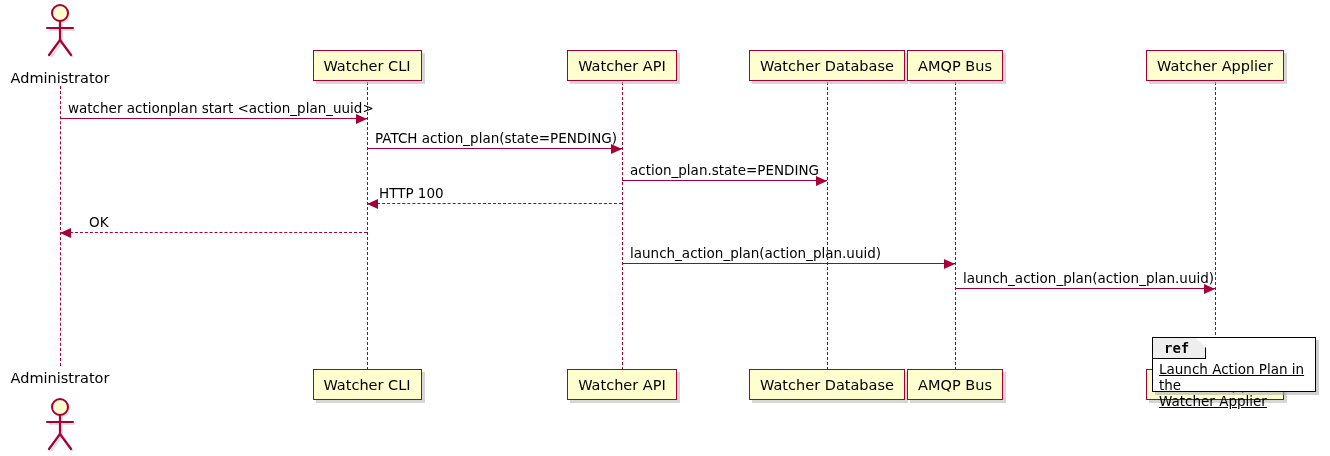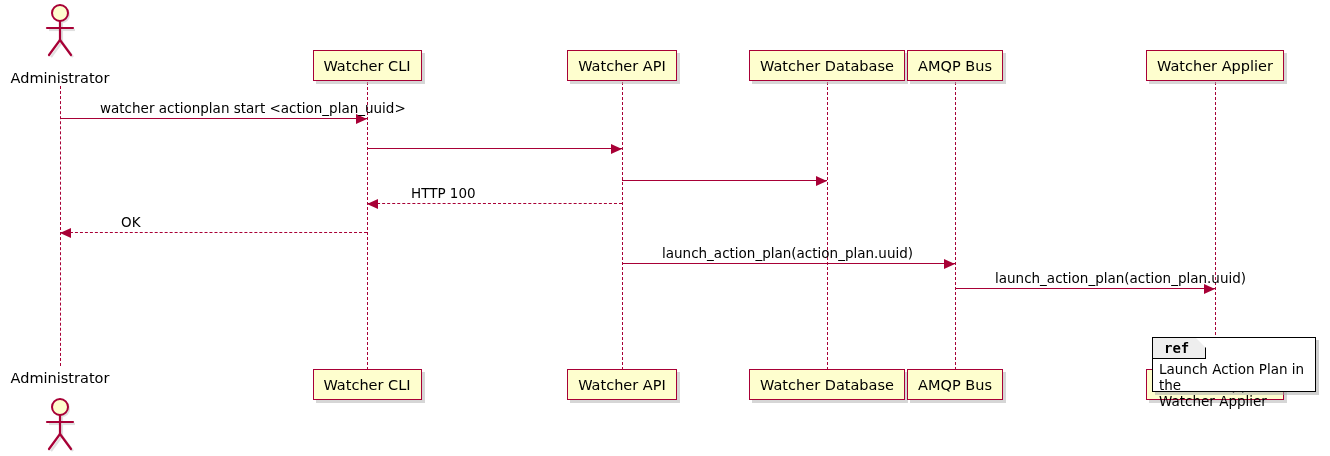--- a/index.html
+++ b/index.html
@@ -22,32 +22,32 @@
   .actor-label{position:absolute;font-size:14.5px;color:#000;white-space:nowrap;}
 
   
   .msg{position:absolute;height:0;border-top:1.5px solid #A80036;}
   .msg.dashed{border-top:1.5px dashed #A80036;}
   .arrowhead{position:absolute;width:0;height:0;}
   .arrowhead.right{border-top:5px solid transparent;border-bottom:5px solid transparent;
                    border-left:11px solid #A80036;}
   .arrowhead.left{border-top:5px solid transparent;border-bottom:5px solid transparent;
                   border-right:11px solid #A80036;}
-  .msglabel{position:absolute;font-size:13.5px;color:#000;white-space:nowrap;margin-left:32px;}
+  .msglabel{position:absolute;font-size:13.5px;color:#000;white-space:nowrap;}
 
   
   .refbox{position:absolute;background:#FFFFFF;border:1.5px solid #000;
           box-shadow:3px 3px 0 rgba(170,170,170,.55);box-sizing:border-box;margin-top:39px;}
   .reftab{position:absolute;left:0;top:0;height:21px;background:#EEEEEE;
           border-right:1.5px solid #000;border-bottom:1.5px solid #000;
           box-sizing:border-box;}
   .reftab-label{position:absolute;font-size:14px;font-weight:bold;color:#000;
                 font-family:"DejaVu Sans Mono","Liberation Mono",monospace;}
   .reftext{position:absolute;font-size:13.5px;color:#000;line-height:16px;
-           white-space:pre-line;}
+           white-space:pre-line;text-decoration:underline;}
 </style>
 </head>
 <body>
 
 <div class="canvas">
     <div class="lifeline" style="left: 59.5px; top: 86px; height: 280px;"></div>
     <div class="lifeline" style="left: 366.5px; top: 82px; height: 288px;"></div>
     <div class="lifeline" style="left: 621.5px; top: 82px; height: 288px;"></div>
     <div class="lifeline" style="left: 826.5px; top: 82px; height: 288px;"></div>
     <div class="lifeline" style="left: 954.5px; top: 82px; height: 288px;"></div>
@@ -118,22 +118,24 @@
             <line x1="20" y1="36" x2="31" y2="51"></line>
           </g>
         </g>
       </svg></div>
     <div class="actor-label" style="left: 10.5703px; top: 370px;">Administrator</div>
     <div class="msg" style="left: 60px; top: 118px; width: 307px;"></div>
     <div class="arrowhead right" style="left: 356px; top: 113.5px;"></div>
     <div class="msglabel" style="left: 68px; top: 100px;">watcher actionplan start &lt;action_plan_uuid&gt;</div>
     <div class="msg" style="left: 367px; top: 148px; width: 255px;"></div>
     <div class="arrowhead right" style="left: 611px; top: 143.5px;"></div>
+    <div class="msglabel" style="left: 375px; top: 130px;">PATCH action_plan(state=PENDING)</div>
     <div class="msg" style="left: 622px; top: 180px; width: 205px;"></div>
     <div class="arrowhead right" style="left: 816px; top: 175.5px;"></div>
+    <div class="msglabel" style="left: 630px; top: 162px;">action_plan.state=PENDING</div>
     <div class="msg dashed" style="left: 367px; top: 203px; width: 255px;"></div>
     <div class="arrowhead left" style="left: 367px; top: 198.5px;"></div>
     <div class="msglabel" style="left: 379px; top: 185px;">HTTP 100</div>
     <div class="msg dashed" style="left: 60px; top: 232px; width: 307px;"></div>
     <div class="arrowhead left" style="left: 60px; top: 227.5px;"></div>
     <div class="msglabel" style="left: 89px; top: 214px;">OK</div>
     <div class="msg" style="left: 622px; top: 263px; width: 333px;"></div>
     <div class="arrowhead right" style="left: 944px; top: 258.5px;"></div>
     <div class="msglabel" style="left: 630px; top: 245px;">launch_action_plan(action_plan.uuid)</div>
     <div class="msg" style="left: 955px; top: 288px; width: 260px;"></div>

